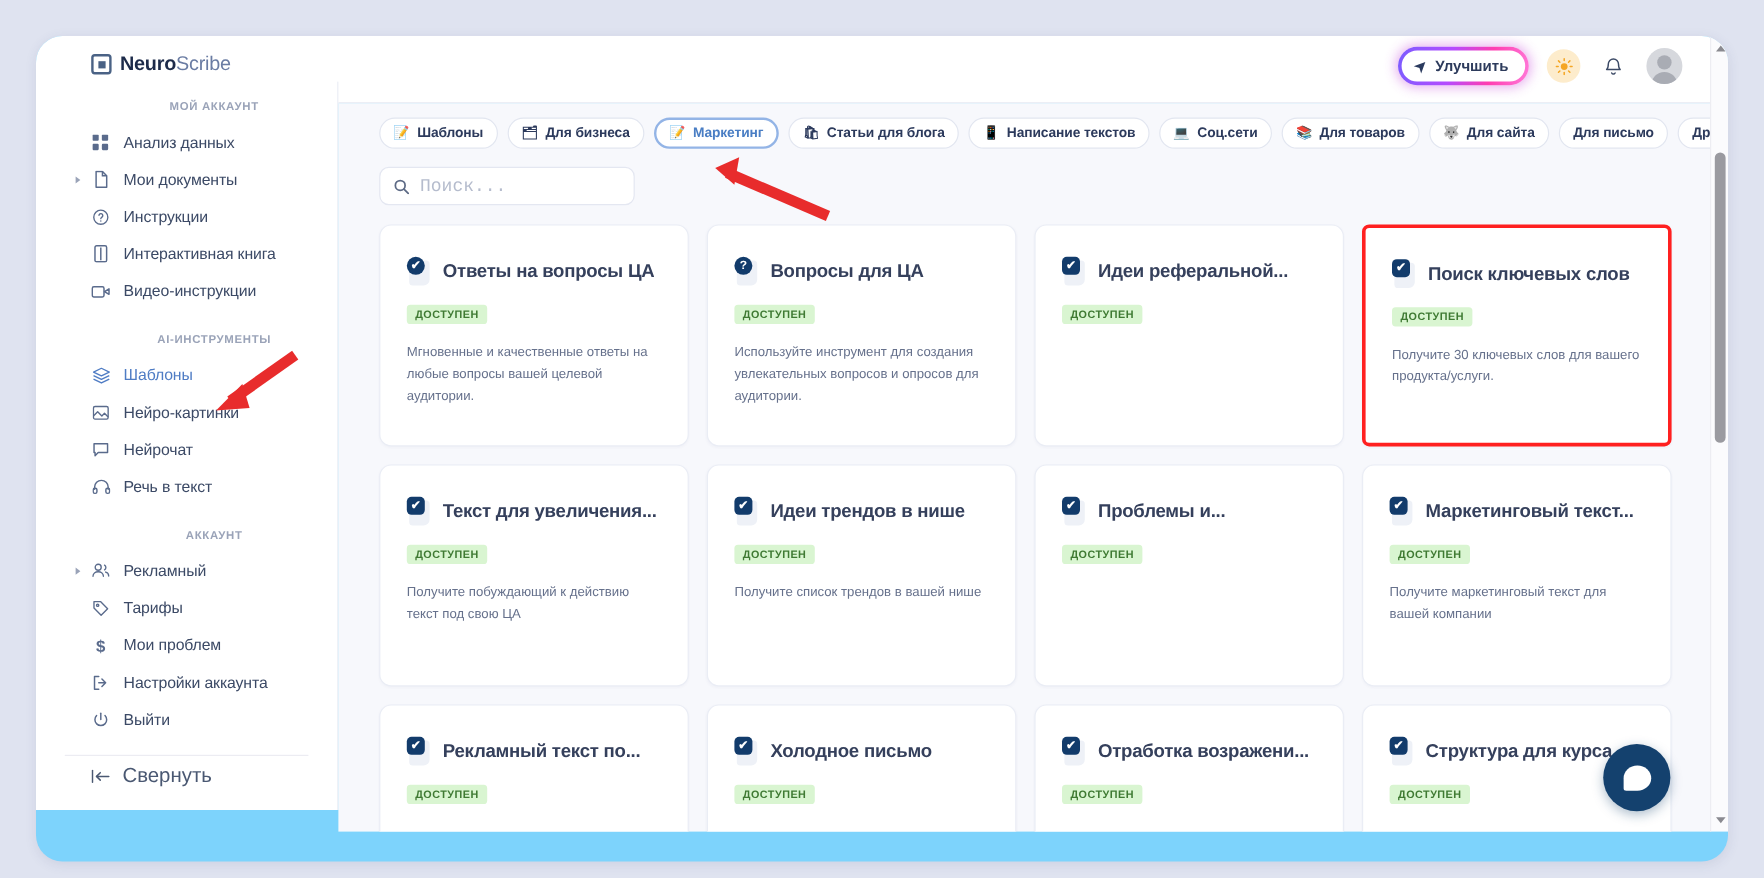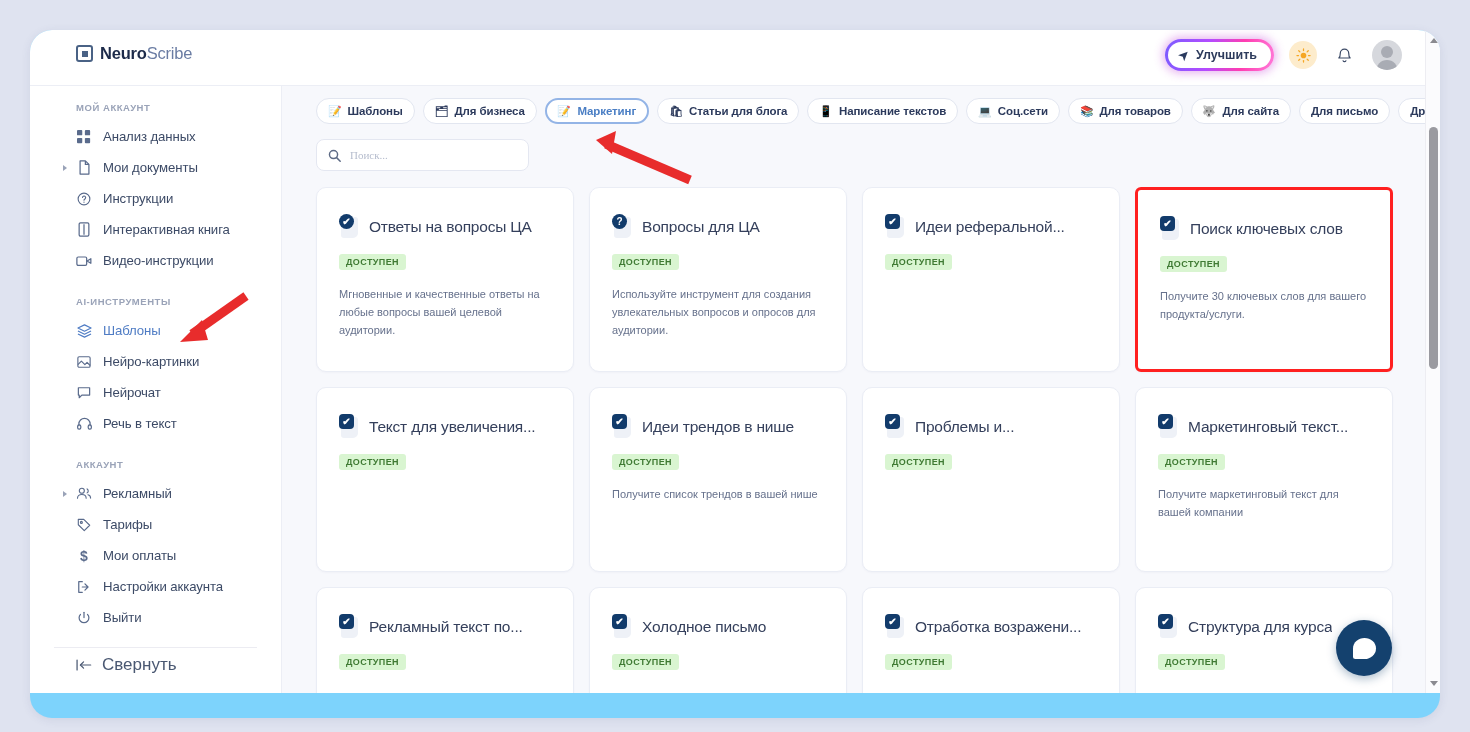--- a/index.html
+++ b/index.html
@@ -67,24 +67,25 @@
     content: ""; position: absolute; left: 9px; top: 6px;
     width: 12px; height: 12px; border-radius: 50%; background: #a9acb4;
   }
   .avatar::after {
     content: ""; position: absolute; left: 4px; top: 20px;
     width: 22px; height: 16px; border-radius: 11px 11px 0 0; background: #a9acb4;
   }
 
   
   .sidebar {
-    position: absolute; left: 0; top: 56px;
+    position: absolute; left: 0; top: 38px;
     width: 252px; height: 607px;
     background: #fff;
     border-right: 1px solid #eceef5;
+    text-align: center;
   }
   .side-group-label {
     font-size: 9.5px; font-weight: 600; letter-spacing: .55px;
     color: #9aa3b8; text-transform: uppercase;
     padding: 0 0 0 46px;
   }
   .side-item {
     height: 31px; display: flex; align-items: center;
     padding-left: 46px; gap: 11px; cursor: pointer; position: relative;
   }
@@ -130,21 +131,21 @@
   .chip.selected { border: 2px solid #93b4e6; color: #4a7ec4; }
 
   .searchbox {
     margin: 15px 0 0 34px;
     width: 213px; height: 32px;
     background: #fff; border: 1px solid #e4e7f1; border-radius: 8px;
     display: flex; align-items: center; gap: 9px; padding: 0 11px;
   }
   .searchbox input {
     border: none; outline: none; background: transparent;
-    font-size: 11px; color: #3c4a66; font-family: Liberation Serif, serif; width: 150px;
+    font-size: 15px; color: #3c4a66; font-family: Liberation Mono, monospace; width: 150px;
   }
   .searchbox input::placeholder { color: #b5bccd; }
 
   .grid {
     display: grid;
     grid-template-columns: repeat(4, 258px);
     gap: 15px 15px;
     padding: 16px 0 0 34px;
   }
   .card {
@@ -162,21 +163,21 @@
     background: #eef1f7; border-radius: 3px 3px 5px 3px;
   }
   .doc-icon .badge {
     position: absolute; left: 0; top: 0;
     width: 15px; height: 15px; border-radius: 4px;
     background: #123b6b; color: #fff;
     font-size: 10px; line-height: 15px; text-align: center; font-weight: 700;
   }
   .doc-icon .badge.round { border-radius: 50%; }
   .card-title {
-    font-size: 15.5px; font-weight: 400; color: #35405c;
+    font-size: 15.5px; font-weight: 700; color: #35405c;
     white-space: nowrap; overflow: hidden; letter-spacing: -.2px;
   }
   .status {
     display: inline-block; margin-top: 15px;
     background: #d9f5d1; color: #3f7a33;
     font-size: 9px; font-weight: 700; letter-spacing: .4px;
     padding: 3px 7px; border-radius: 3px; text-transform: uppercase;
   }
   .card-desc {
     margin-top: 16px; font-size: 11px; line-height: 1.62;
@@ -379,21 +380,21 @@
         <span class="side-icon">
           <svg width="14" height="14" viewBox="0 0 16 16" fill="none" stroke="currentColor" stroke-width="1.3" stroke-linejoin="round">
               <path d="M1.5 1.5h6.2l6.8 6.8-6.2 6.2-6.8-6.8z"></path>
               <circle cx="5" cy="5" r="1.1"></circle>
             </svg>
         </span>
         <span class="side-label">Тарифы</span>
       </div>
       <div class="side-item">
         <span class="side-icon" style="font-size:14px;font-weight:700">$</span>
-        <span class="side-label">Мои оплаты</span>
+        <span class="side-label">Мои проблем</span>
       </div>
       <div class="side-item">
         <span class="side-icon">
           <svg width="15" height="14" viewBox="0 0 17 15" fill="none" stroke="currentColor" stroke-width="1.4" stroke-linecap="round" stroke-linejoin="round">
               <path d="M6 1.5H2v12h4"></path>
               <path d="M9 4l3.5 3.5L9 11M12.5 7.5H6"></path>
             </svg>
         </span>
         <span class="side-label">Настройки аккаунта</span>
       </div>
@@ -522,20 +523,21 @@
 
       <div class="card">
         <div class="card-head">
           <span class="doc-icon">
               <span class="page"></span>
               <span class="badge">✔</span>
             </span>
           <span class="card-title">Текст для увеличения...</span>
         </div>
         <div class="status">доступен</div>
+        <div class="card-desc">Получите побуждающий к действию текст под свою ЦА</div>
       </div>
 
       <div class="card">
         <div class="card-head">
           <span class="doc-icon">
               <span class="page"></span>
               <span class="badge">✔</span>
             </span>
           <span class="card-title">Идеи трендов в нише</span>
         </div>

